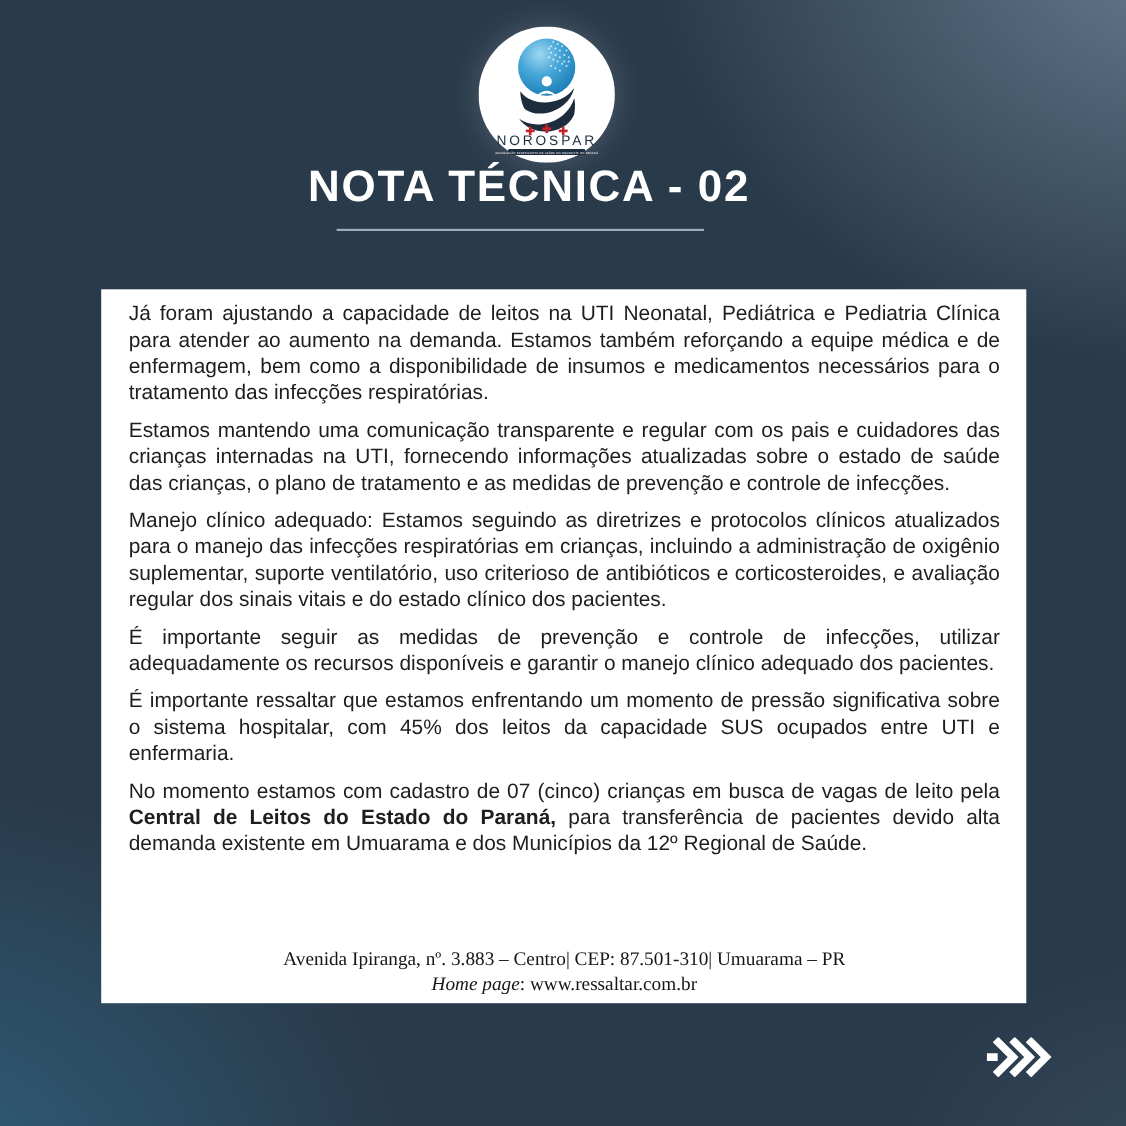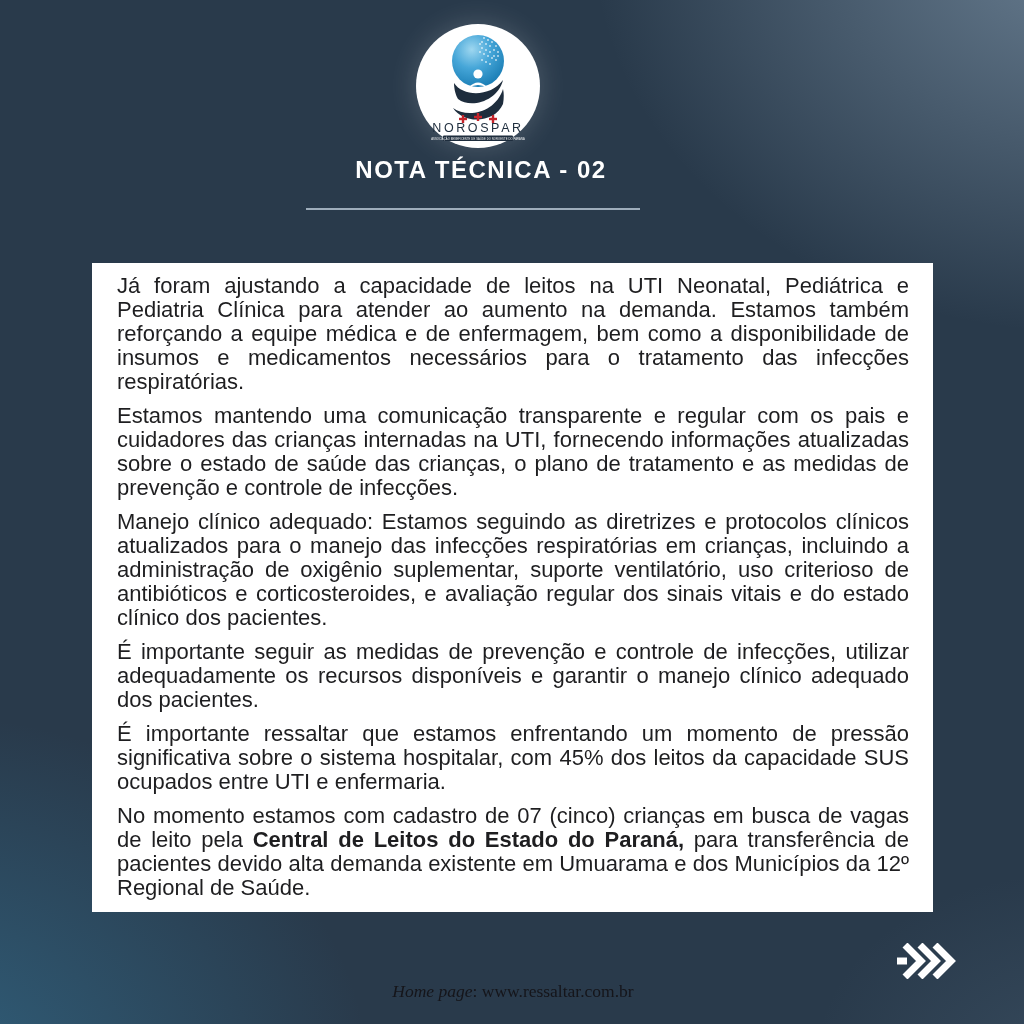--- a/index.html
+++ b/index.html
@@ -13,43 +13,43 @@
     position:relative; width:1024px; height:1024px; overflow:hidden;
     background:
       radial-gradient(850px 680px at 106% -6%, rgba(152,176,197,0.58), rgba(152,176,197,0) 58%),
       radial-gradient(780px 640px at -8% 106%, rgba(53,120,155,0.62), rgba(53,120,155,0) 58%),
       radial-gradient(420px 320px at 104% 104%, rgba(110,140,165,0.18), rgba(110,140,165,0) 60%),
       #293a4b;
   }
 
   
   .logo-badge {
-    position:absolute; top:24px; left:416px; width:124px; height:124px;
+    position:absolute; top:24px; left:435px; width:124px; height:124px;
     filter: drop-shadow(0 0 14px rgba(255,255,255,0.18));
   }
   .page-title {
     position:absolute; top:151px; left:0; width:962px; margin:0;
     text-align:center;
-    font-size:24px; line-height:38px; font-weight:800; letter-spacing:1.5px;
+    font-size:40px; line-height:38px; font-weight:800; letter-spacing:1.5px;
     color:#ffffff;
   }
   .title-underline {
     position:absolute; top:208px; left:306px; width:334px; height:2px;
     background:#b3c2cf; opacity:0.85;
   }
 
   
   .card {
     position:absolute; left:92px; top:263px; width:841px; height:649px;
     background:#ffffff;
     padding:11px 24px 0 25px;
   }
   .card p {
     margin:0 0 10px 0;
-    font-size:22px; line-height:24px;
+    font-size:19px; line-height:24px;
     color:#1e1e20;
     text-align:justify;
   }
   .card p strong { font-weight:700; }
 
   .card-footer {
     margin-top:80px;
     text-align:center;
     font-family:"Liberation Serif", serif;
     font-size:17.5px; line-height:23px;
@@ -136,20 +136,21 @@
 
   <main class="card">
     <p>Já foram ajustando a capacidade de leitos na UTI Neonatal, Pediátrica e Pediatria Clínica para atender ao aumento na demanda. Estamos também reforçando a equipe médica e de enfermagem, bem como a disponibilidade de insumos e medicamentos necessários para o tratamento das infecções respiratórias.</p>
     <p>Estamos mantendo uma comunicação transparente e regular com os pais e cuidadores das crianças internadas na UTI, fornecendo informações atualizadas sobre o estado de saúde das crianças, o plano de tratamento e as medidas de prevenção e controle de infecções.</p>
     <p>Manejo clínico adequado: Estamos seguindo as diretrizes e protocolos clínicos atualizados para o manejo das infecções respiratórias em crianças, incluindo a administração de oxigênio suplementar, suporte ventilatório, uso criterioso de antibióticos e corticosteroides, e avaliação regular dos sinais vitais e do estado clínico dos pacientes.</p>
     <p>É importante seguir as medidas de prevenção e controle de infecções, utilizar adequadamente os recursos disponíveis e garantir o manejo clínico adequado dos pacientes.</p>
     <p>É importante ressaltar que estamos enfrentando um momento de pressão significativa sobre o sistema hospitalar, com 45% dos leitos da capacidade SUS ocupados entre UTI e enfermaria.</p>
     <p><span>No momento estamos com cadastro de 07 (cinco) crianças em busca de vagas de leito pela </span><strong>Central de Leitos do Estado do Paraná,</strong><span> para transferência de pacientes devido alta demanda existente em Umuarama e dos Municípios da 12º Regional de Saúde.</span></p>
 
     <footer class="card-footer">
+      <div>Avenida Ipiranga, nº. 3.883 – Centro| CEP: 87.501-310| Umuarama – PR</div>
       <div><em>Home page</em><span>: www.ressaltar.com.br</span></div>
     </footer>
   </main>
 
   <div class="next-arrows">
     <svg width="64" height="36" viewBox="0 0 64 36">
       <g stroke="#ffffff" stroke-width="7" fill="none">
         <line x1="0" y1="18" x2="10" y2="18"></line>
         <polyline points="8,2 24,18 8,34"></polyline>
         <polyline points="23,2 39,18 23,34"></polyline>

